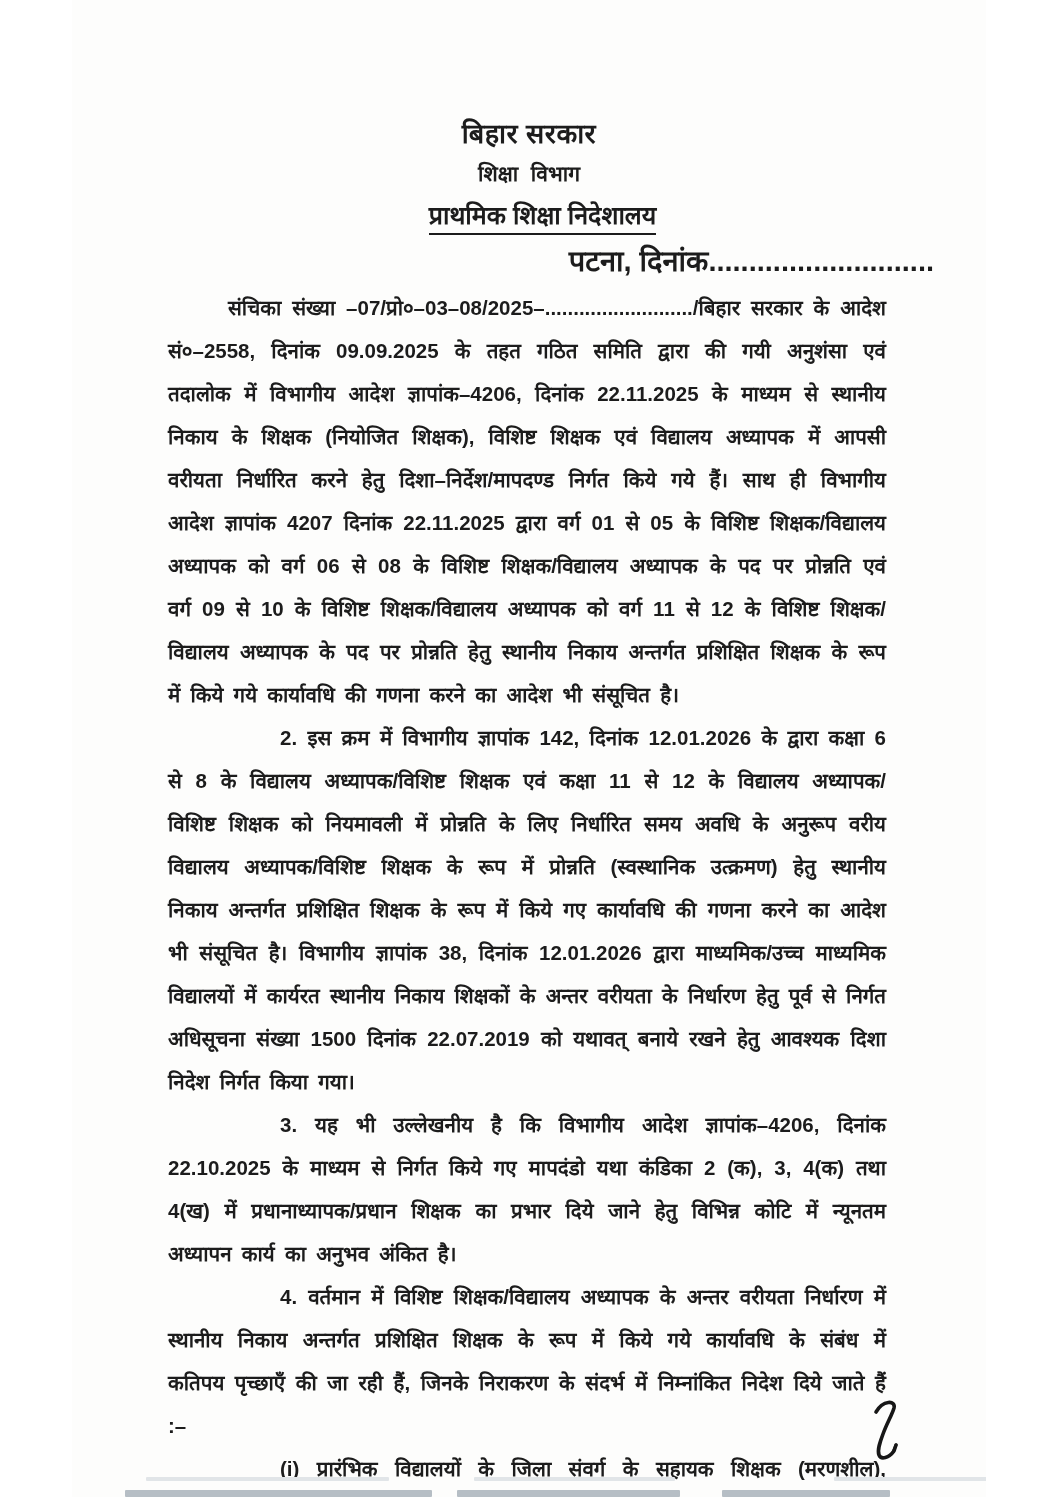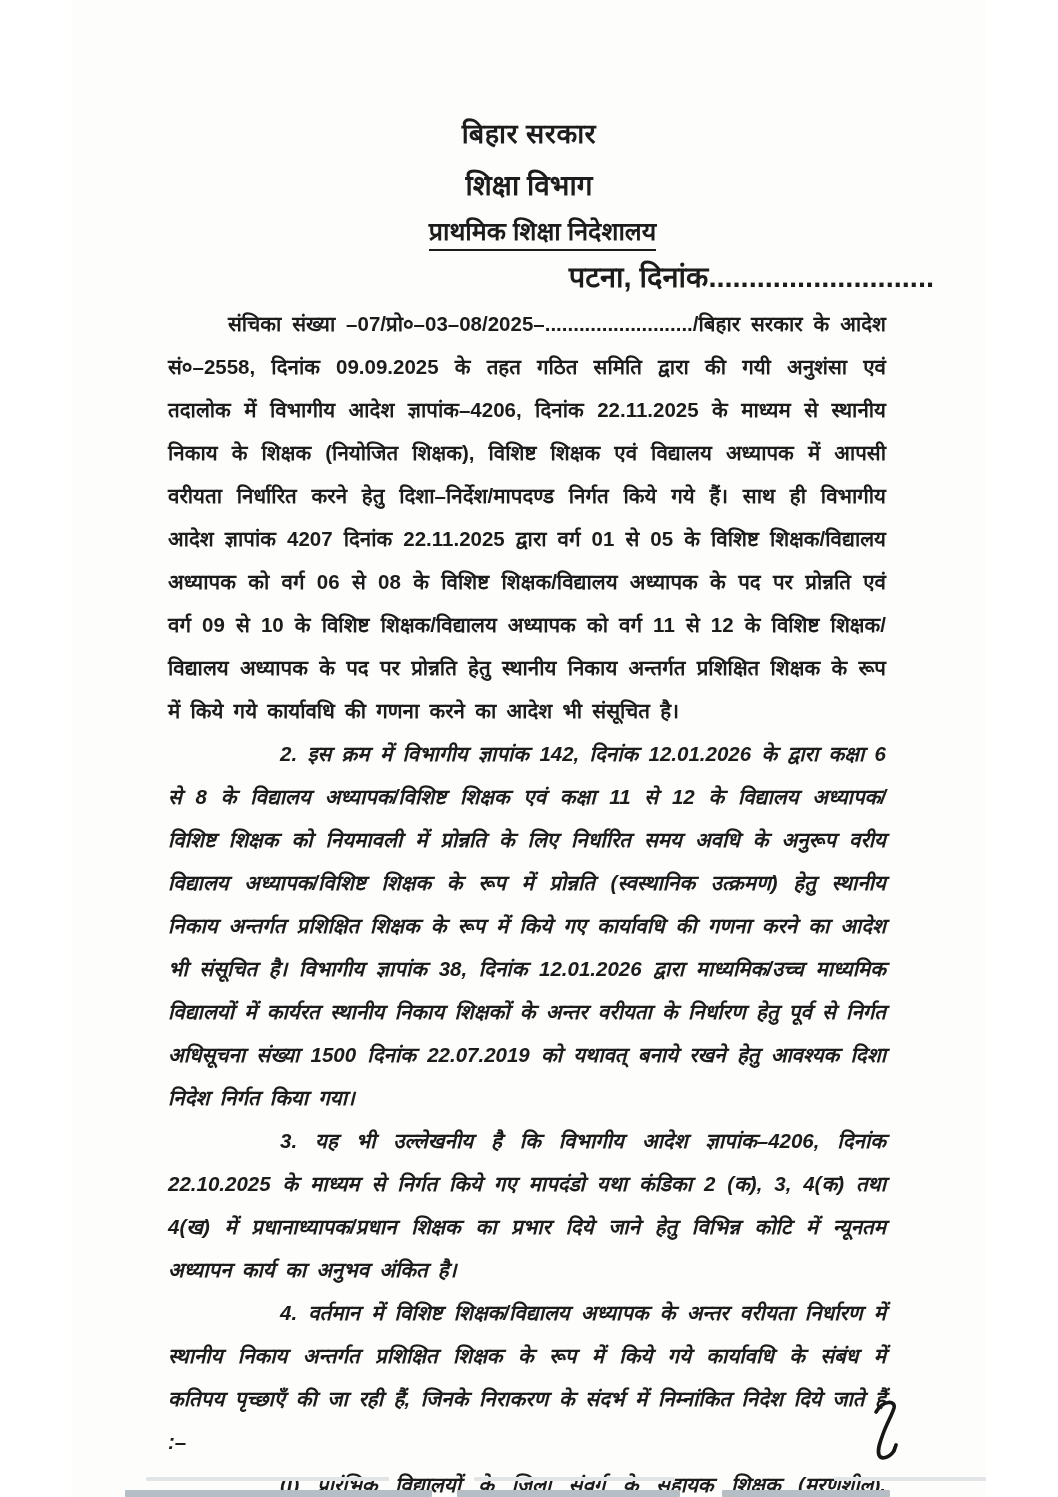--- a/index.html
+++ b/index.html
@@ -7,41 +7,41 @@
     position:relative;
     width:914px; height:1497px;
     margin:0 auto;
     background:#fdfdfc;
     overflow:hidden;
     font-family:"Liberation Sans","DejaVu Sans",sans-serif;
     color:#1c1c1c;
   }
   .doc-header { text-align:center; padding-top:114px; font-weight:700; }
   .doc-header .gov   { font-size:27px; letter-spacing:0.5px; }
-  .doc-header .dept  { font-size:28px; margin-top:14px; }
+  .doc-header .dept  { font-size:21px; margin-top:8px;font-family:Liberation Mono, monospace; }
   .doc-header .dir-wrap { margin-top:10px;padding-left:27px; }
   .doc-header .dir {
     font-size:25px; display:inline-block;
     border-bottom:2.5px solid #1c1c1c; padding-bottom:2px;
   }
   .doc-header .order-title { font-size:25px; margin-top:11px; letter-spacing:1px; }
   .place-date {
     text-align:right; padding-right:52px;
     font-size:29px; font-weight:700; margin-top:5px;
   }
   .doc-body {
     padding:7px 100px 0 96px;
     font-size:20.5px; font-weight:700;
     line-height:43px;
     text-align:justify;
     word-spacing:4.5px;
   }
   .para { margin:0; }
   .para.indent-sm { text-indent:60px; }
-  .para.indent-lg { text-indent:112px;font-style:italic; }
+  .para.indent-lg { text-indent:112px; }
 
   .handwritten-mark {
     position:absolute; left:780px; top:1396px;
     width:78px; height:80px;
   }
   .handwritten-mark svg { width:100%; height:100%; }
 
   .scan-bar { position:absolute; border-radius:1px; }
   .scan-bar.faint { background:#e1e5e8; height:4px; top:1477px; }
   .scan-bar.dark  { background:#b6bec5; height:7px; top:1490px; }

